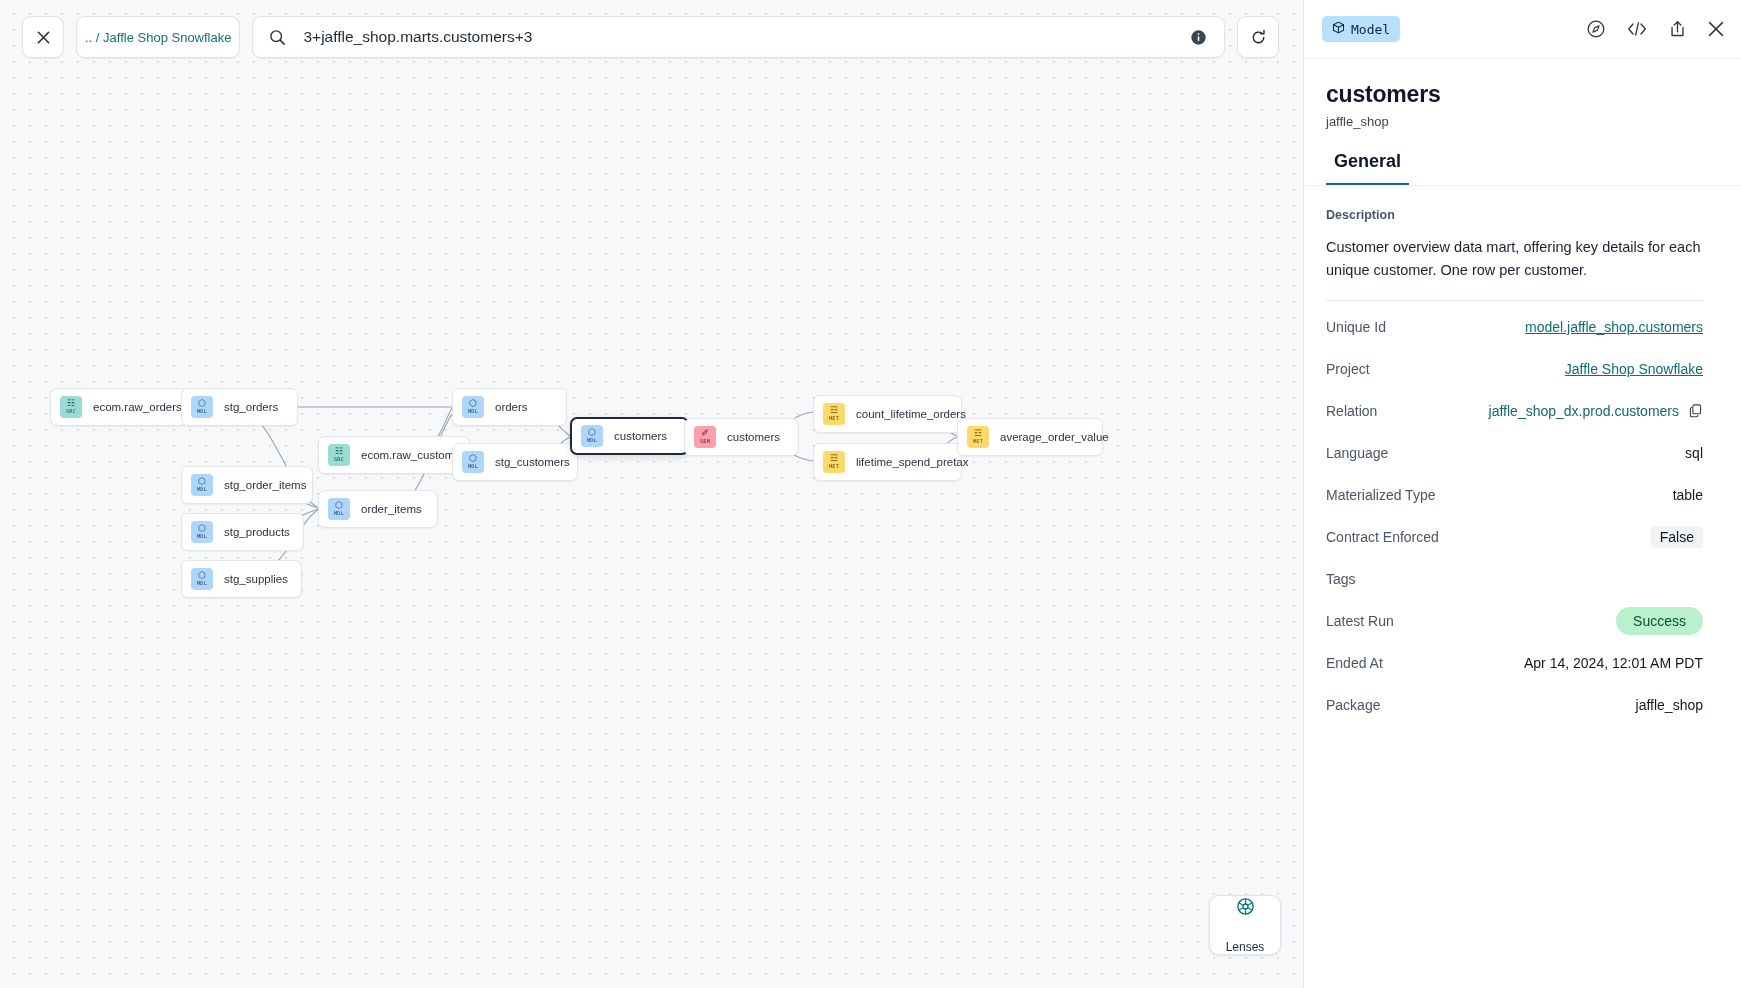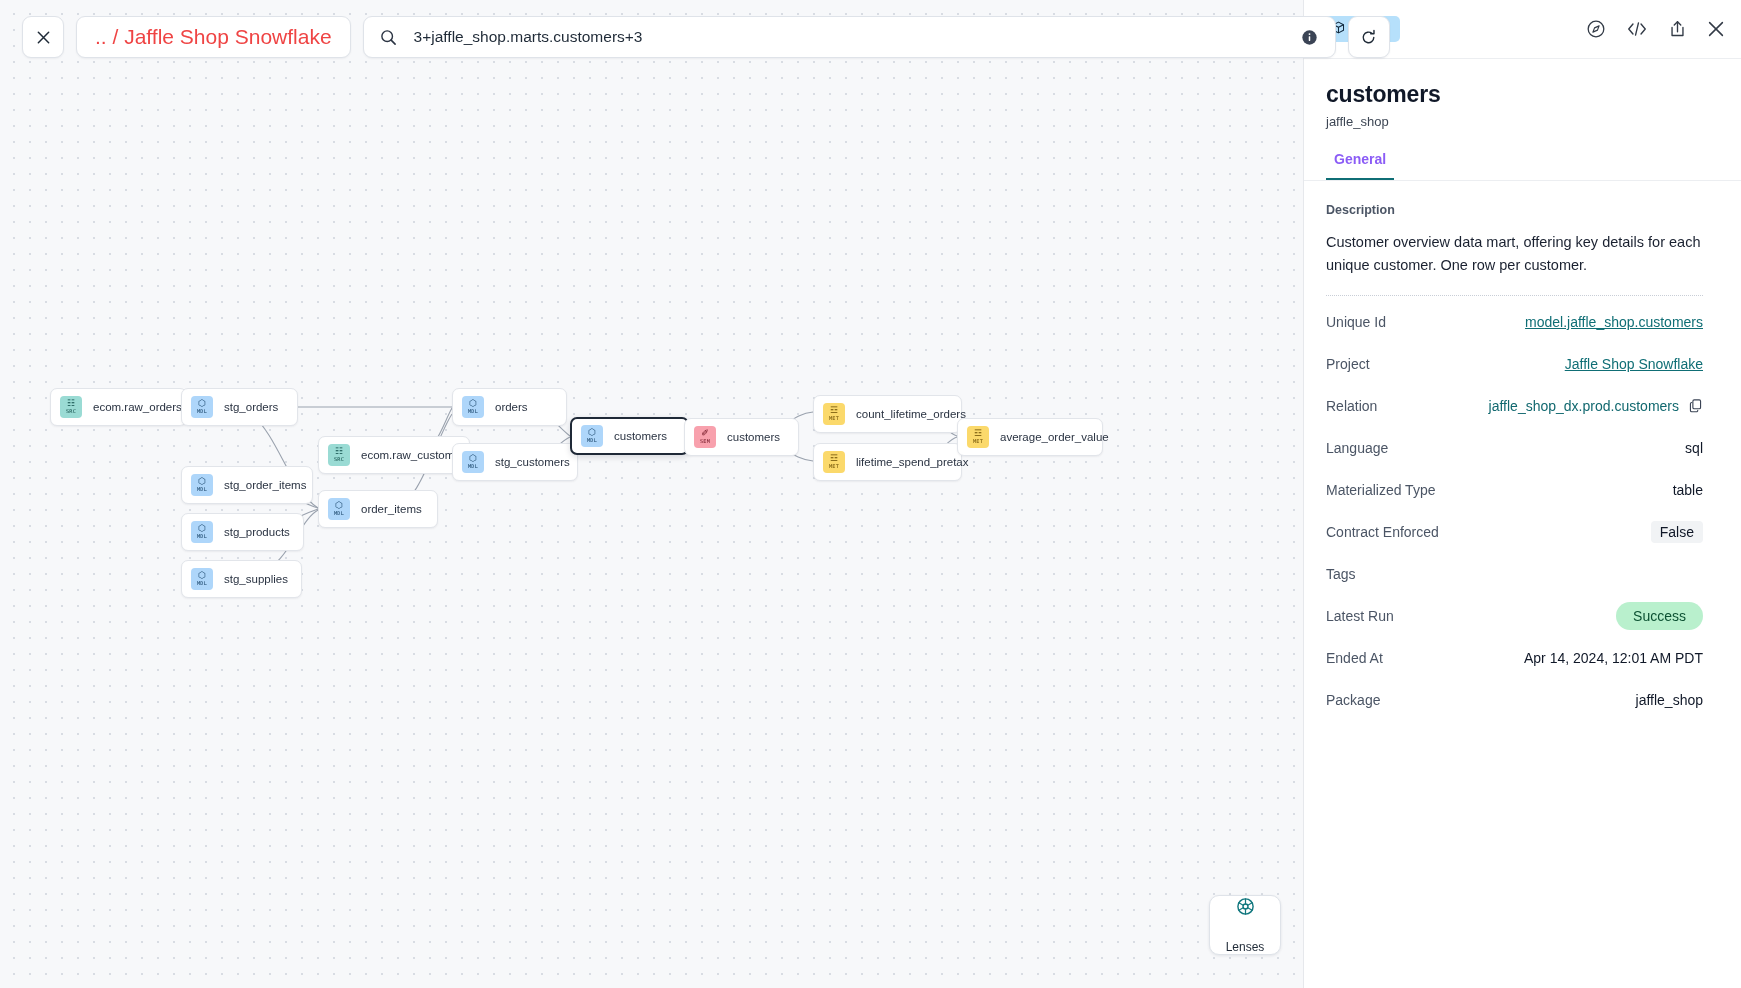--- a/index.html
+++ b/index.html
@@ -33,22 +33,22 @@
     background: #fff;
     border: 1px solid #dfe3e9;
     border-radius: 9px;
     display: flex; align-items: center; justify-content: center;
     box-shadow: 0 1px 2px rgba(16,24,40,.05);
     cursor: pointer;
     color: #1f2a37;
   }
   .tb-close { width: 42px; }
   .tb-crumb {
-    padding: 0 18px;
-    font-size: 21px; color: #ef4444;
+    padding: 0 8px;
+    font-size: 13px; color: #0f766e;
     white-space: nowrap;
   }
   .search-wrap {
     position: relative;
     height: 42px; width: 973px;
     background: #fff;
     border: 1px solid #dfe3e9;
     border-radius: 9px;
     display: flex; align-items: center;
     padding: 0 14px 0 16px;
@@ -142,21 +142,21 @@
   }
   .p-head-actions { margin-left: auto; display: flex; align-items: center; gap: 20px; color: #323a46; }
   .p-head-actions .hi { display:flex; align-items:center; cursor: pointer; }
 
   .p-title-wrap { padding: 22px 22px 0 22px; }
   .p-title { font-size: 23px; font-weight: bold; color: #101828; letter-spacing: -.2px; }
   .p-sub { font-size: 13px; color: #3d4654; margin-top: 6px; }
 
   .tabs { display: flex; padding: 0 22px; margin-top: 22px; border-bottom: 1px solid #eceef1; }
   .tab {
-    font-size: 14px; color: #8b5cf6; font-weight: bold;
+    font-size: 18px; color: #0f172a; font-weight: bold;
     padding: 0 8px 11px 8px;
     border-bottom: 2.5px solid #0f6e75;
     cursor: pointer;
   }
 
   .p-body { padding: 22px 38px 0 22px; overflow-y: auto; flex: 1 1 auto; }
   .sect-label { font-size: 12.5px; color: #4b5565; font-weight: bold; }
   .desc { font-size: 14.5px; color: #1a2130; line-height: 1.6; margin-top: 14px; }
   .divider { border-top: 1px dotted #c9ced7; margin: 18px 0 0 0; }
 

